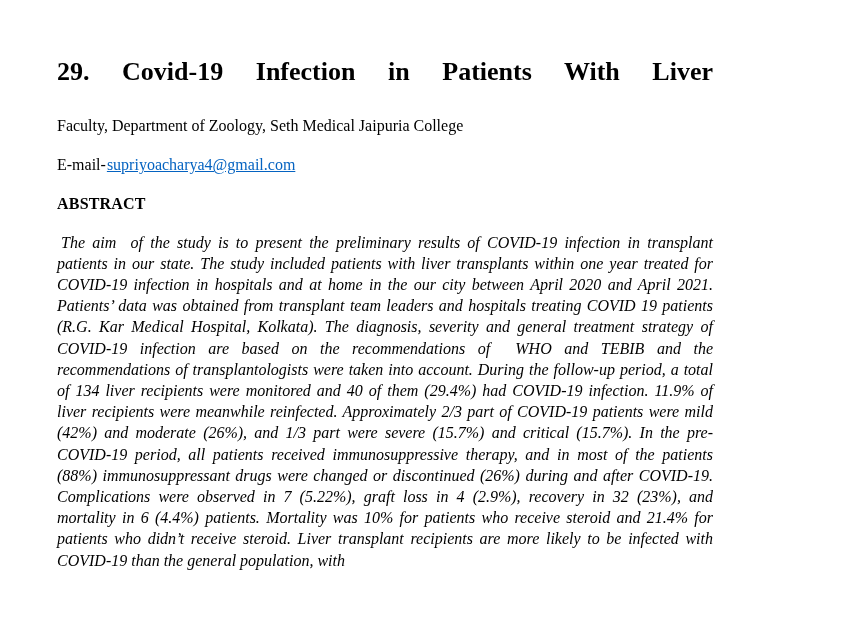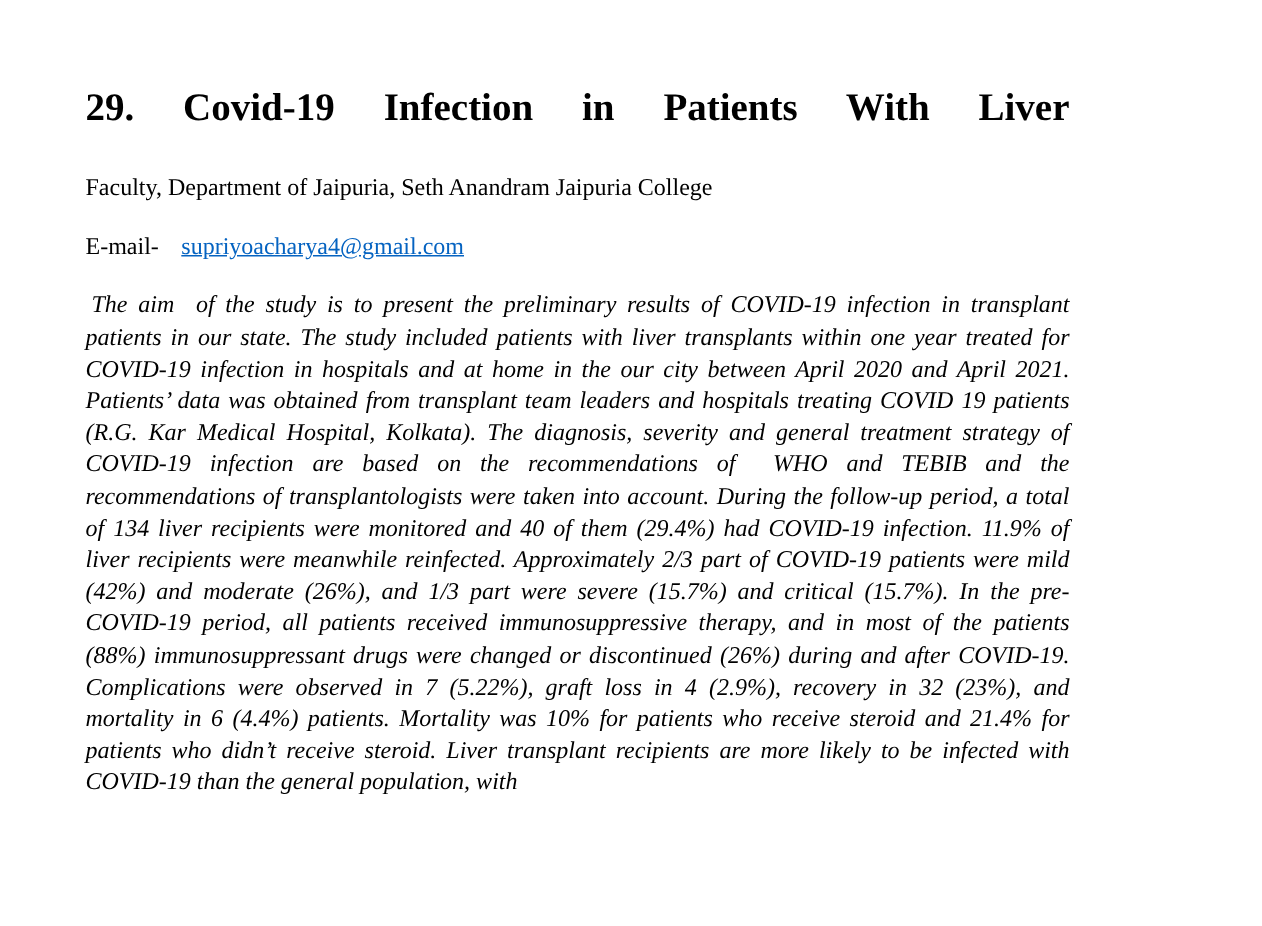--- a/index.html
+++ b/index.html
@@ -42,21 +42,21 @@
   }
   
   p.meta {
     margin: 0 0 18px 0;
     font-size: 16px;
     line-height: 21.2px;
   }
   .email-link {
     color: #0563c1;
     text-decoration: underline;
-    margin-left: 15px;
+    margin-left: 1px;
     cursor: pointer;
   }
   h2.abstract-heading {
     margin: 0 0 17px 0;
     font-size: 16px;
     font-weight: bold;
     line-height: 21.2px;
     letter-spacing: 0.2px;
   }
   p.abstract-text {
@@ -71,20 +71,21 @@
 </head>
 <body>
 
 <main class="page">
 
   <h1 class="paper-title">
     <span class="title-line1"><span>29.</span> <span>Covid-19 Infection in Patients With Liver</span></span>
   </h1>
 
 
-  <p class="meta">Faculty, Department of Jaipuria, Seth Anandram Jaipuria College</p>
+  <p class="meta">Faculty, Department of Zoology, Seth Medical Jaipuria College</p>
 
   <p class="meta"><span>E-mail-</span><a class="email-link">supriyoacharya4@gmail.com</a></p>
 
+  <h2 class="abstract-heading">ABSTRACT</h2>
 
   <p class="abstract-text">The aim&nbsp; of the study is to present the preliminary results of COVID-19 infection in transplant patients in our state. The study included patients with liver transplants within one year treated for COVID-19 infection in hospitals and at home in the our city between April 2020 and April 2021. Patients’ data was obtained from transplant team leaders and hospitals treating COVID 19 patients (R.G. Kar Medical Hospital, Kolkata). The diagnosis, severity and general treatment strategy of COVID-19 infection are based on the recommendations of&nbsp; WHO and TEBIB and the recommendations of transplantologists were taken into account. During the follow-up period, a total of 134 liver recipients were monitored and 40 of them (29.4%) had COVID-19 infection. 11.9% of liver recipients were meanwhile reinfected. Approximately 2/3 part of COVID-19 patients were mild (42%) and moderate (26%), and 1/3 part were severe (15.7%) and critical (15.7%). In the pre-COVID-19 period, all patients received immunosuppressive therapy, and in most of the patients (88%) immunosuppressant drugs were changed or discontinued (26%) during and after COVID-19. Complications were observed in 7 (5.22%), graft loss in 4 (2.9%), recovery in 32 (23%), and mortality in 6 (4.4%) patients. Mortality was 10% for patients who receive steroid and 21.4% for patients who didn’t receive steroid. Liver transplant recipients are more likely to be infected with COVID-19 than the general population, with</p>
 
 </main>
 
 </body></html>

